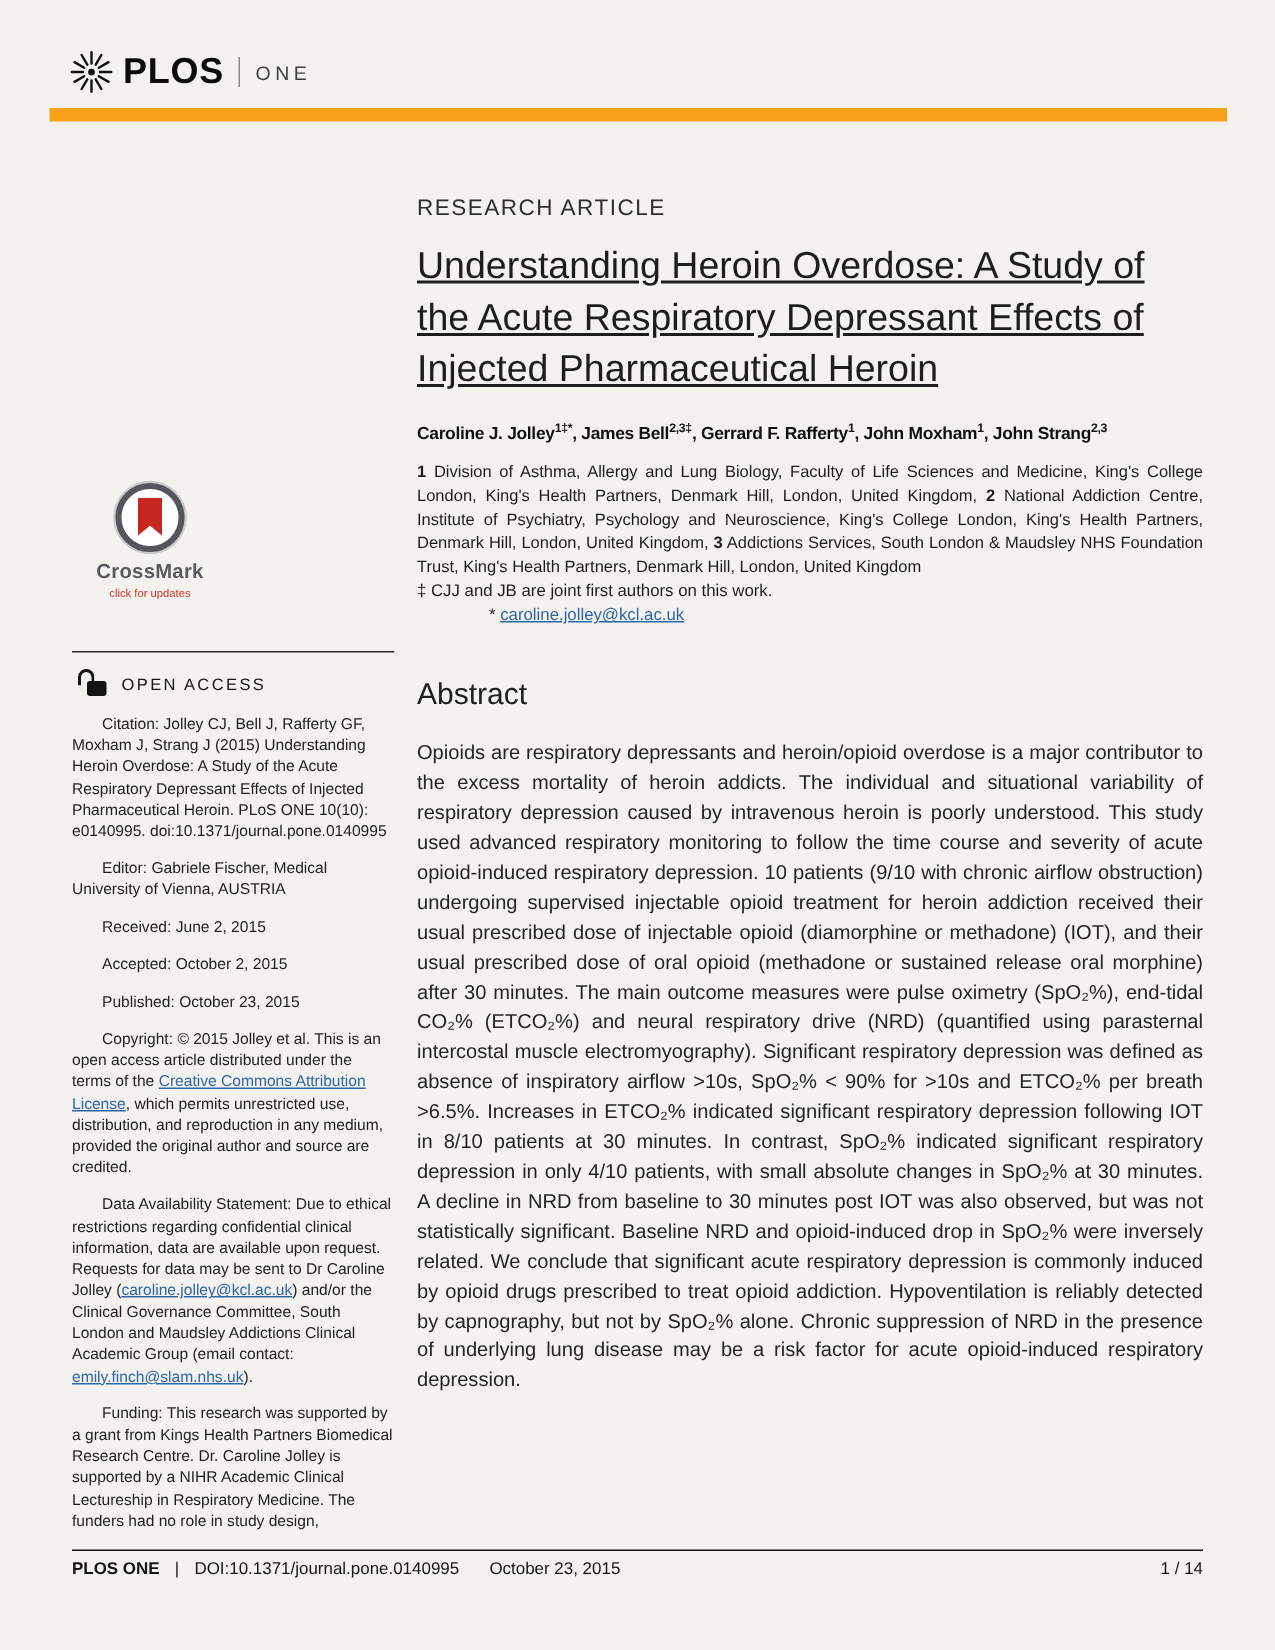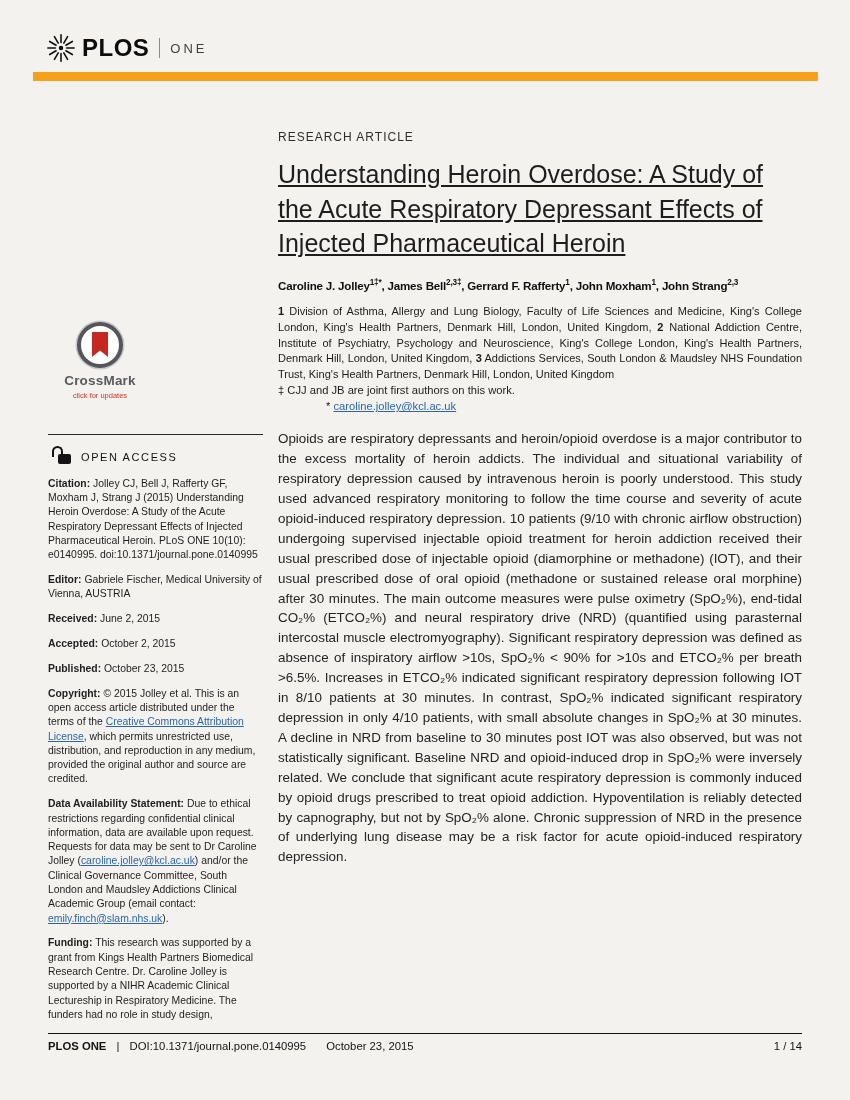--- a/index.html
+++ b/index.html
@@ -15,21 +15,21 @@
   
   .masthead { position: absolute; left: 46px; top: 33px; display: flex; align-items: center; }
   .plos-icon { display: inline-flex; align-items: center; }
   .plos-word { font-size: 24px; font-weight: bold; letter-spacing: 0.5px; color: #0c0c0c; margin-left: 6px; }
   .logo-div { width: 1px; height: 20px; background: #8a8a8a; margin: 0 10px; }
   .one-word { font-size: 13px; letter-spacing: 3px; color: #3f3f3f; }
   .accent-bar { position: absolute; left: 33px; top: 72px; width: 785px; height: 9px; background: #f7a11a; }
 
   
   .main-col { position: absolute; left: 278px; top: 130px; width: 524px; }
-  .kicker { font-size: 12px; letter-spacing: 1px; color: #2e2e2e; }
+  .kicker { font-size: 15px; letter-spacing: 1px; color: #2e2e2e; }
   .title { margin-top: 13px; font-size: 25px; line-height: 34.5px; font-weight: 400; color: #1d1d1d; text-decoration: underline; }
   .authors { margin-top: 17px; font-size: 11.6px; letter-spacing: -0.2px; font-weight: bold; color: #101010; white-space: nowrap; }
   .authors sup { font-size: 8.2px; }
   .affils { margin-top: 13px; font-size: 11px; line-height: 15.6px; color: #1c1c1c; text-align: justify; }
   .affils b { font-weight: bold; }
   .note { margin-top: 2px; font-size: 11.2px; color: #1c1c1c; }
   .email-line { margin-top: 4px; font-size: 11.2px; color: #1c1c1c; margin-left: 48px; }
   .abstract-h { margin-top: 36px; font-size: 20px; font-weight: 400; color: #1f1f1f; }
   .abstract-p { margin-top: 17px; font-size: 13.4px; line-height: 19.9px; text-align: justify; color: #242424; }
   .doc-link { color: #2d66a5; text-decoration: underline; cursor: pointer; }
@@ -40,21 +40,21 @@
   .cm-circle { width: 46px; height: 46px; margin: 0 auto; border-radius: 50%; border: 4px solid #55565b; background: #fff; position: relative; box-shadow: 0 0 0 1.5px #c9c9c9; }
   .cm-flag { position: absolute; left: 11px; top: 6px; width: 16px; height: 25px; background: #c4281e; clip-path: polygon(0 0, 100% 0, 100% 100%, 50% 74%, 0 100%); }
   .cm-title { margin-top: 6px; font-size: 13.5px; font-weight: bold; color: #595a5e; letter-spacing: 0.2px; }
   .cm-sub { margin-top: 1px; font-size: 7.5px; color: #d33425; }
   .oa-rule { border-top: 1px solid #2a2a2a; }
   .oa-row { display: flex; align-items: center; gap: 10px; padding: 15px 0 13px 3px; }
   .oa-lock { position: relative; width: 13px; height: 10px; background: #141414; border-radius: 2px; display: inline-block; margin: 4px 0 0 7px; }
   .oa-lock::before { content: ""; position: absolute; left: -6px; top: -8px; width: 7px; height: 9px; border: 2.4px solid #141414; border-bottom: none; border-radius: 6px 6px 0 0; }
   .oa-label { font-size: 11px; font-weight: normal; letter-spacing: 1.6px; color: #141414; }
   .side-p { margin-bottom: 10.5px; }
-  .side-p .lbl { font-weight: bold; }
+  .side-p .lbl { font-weight: normal; margin-left: 20px; }
 
   
   .footer-rule { position: absolute; left: 48px; top: 1033px; width: 754px; border-top: 1.3px solid #111; }
   .footer { position: absolute; left: 48px; top: 1040px; width: 754px; display: flex; justify-content: space-between; font-size: 11.3px; color: #141414; }
   .f-journal { font-weight: bold; }
   .f-sep { margin: 0 7px; }
   .f-date { margin-left: 17px; }
 </style>
 </head>
 <body>
@@ -150,20 +150,21 @@
   <main class="main-col">
     <div class="kicker">RESEARCH ARTICLE</div>
     <h1 class="title">Understanding Heroin Overdose: A Study of the Acute Respiratory Depressant Effects of Injected Pharmaceutical Heroin</h1>
     <p class="authors"><span>Caroline J. Jolley</span><sup>1‡*</sup>, <span>James Bell</span><sup>2,3‡</sup>, <span>Gerrard F. Rafferty</span><sup>1</sup>, <span>John Moxham</span><sup>1</sup>, <span>John Strang</span><sup>2,3</sup></p>
     <p class="affils"><b>1</b> Division of Asthma, Allergy and Lung Biology, Faculty of Life Sciences and Medicine, King's College London, King's Health Partners, Denmark Hill, London, United Kingdom, <b>2</b> National Addiction Centre, Institute of Psychiatry, Psychology and Neuroscience, King's College London, King's Health Partners, Denmark Hill, London, United Kingdom, <b>3</b> Addictions Services, South London &amp; Maudsley NHS Foundation Trust, King's Health Partners, Denmark Hill, London, United Kingdom</p>
     <p class="note">‡ CJJ and JB are joint first authors on this work.</p>
     <p class="email-line">
       <span>*</span>
       <a class="doc-link">caroline.jolley@kcl.ac.uk</a>
     </p>
+    <h2 class="abstract-h">Abstract</h2>
     <p class="abstract-p">Opioids are respiratory depressants and heroin/opioid overdose is a major contributor to the excess mortality of heroin addicts. The individual and situational variability of respiratory depression caused by intravenous heroin is poorly understood. This study used advanced respiratory monitoring to follow the time course and severity of acute opioid-induced respiratory depression. 10 patients (9/10 with chronic airflow obstruction) undergoing supervised injectable opioid treatment for heroin addiction received their usual prescribed dose of injectable opioid (diamorphine or methadone) (IOT), and their usual prescribed dose of oral opioid (methadone or sustained release oral morphine) after 30 minutes. The main outcome measures were pulse oximetry (SpO₂%), end-tidal CO₂% (ETCO₂%) and neural respiratory drive (NRD) (quantified using parasternal intercostal muscle electromyography). Significant respiratory depression was defined as absence of inspiratory airflow &gt;10s, SpO₂% &lt; 90% for &gt;10s and ETCO₂% per breath &gt;6.5%. Increases in ETCO₂% indicated significant respiratory depression following IOT in 8/10 patients at 30 minutes. In contrast, SpO₂% indicated significant respiratory depression in only 4/10 patients, with small absolute changes in SpO₂% at 30 minutes. A decline in NRD from baseline to 30 minutes post IOT was also observed, but was not statistically significant. Baseline NRD and opioid-induced drop in SpO₂% were inversely related. We conclude that significant acute respiratory depression is commonly induced by opioid drugs prescribed to treat opioid addiction. Hypoventilation is reliably detected by capnography, but not by SpO₂% alone. Chronic suppression of NRD in the presence of underlying lung disease may be a risk factor for acute opioid-induced respiratory depression.</p>
   </main>
 
   <div class="footer-rule"></div>
   <footer class="footer">
     <span class="f-left">
       <span class="f-journal">PLOS ONE</span>
       <span class="f-sep">|</span>
       <span>DOI:10.1371/journal.pone.0140995</span>
       <span class="f-date">October 23, 2015</span>

